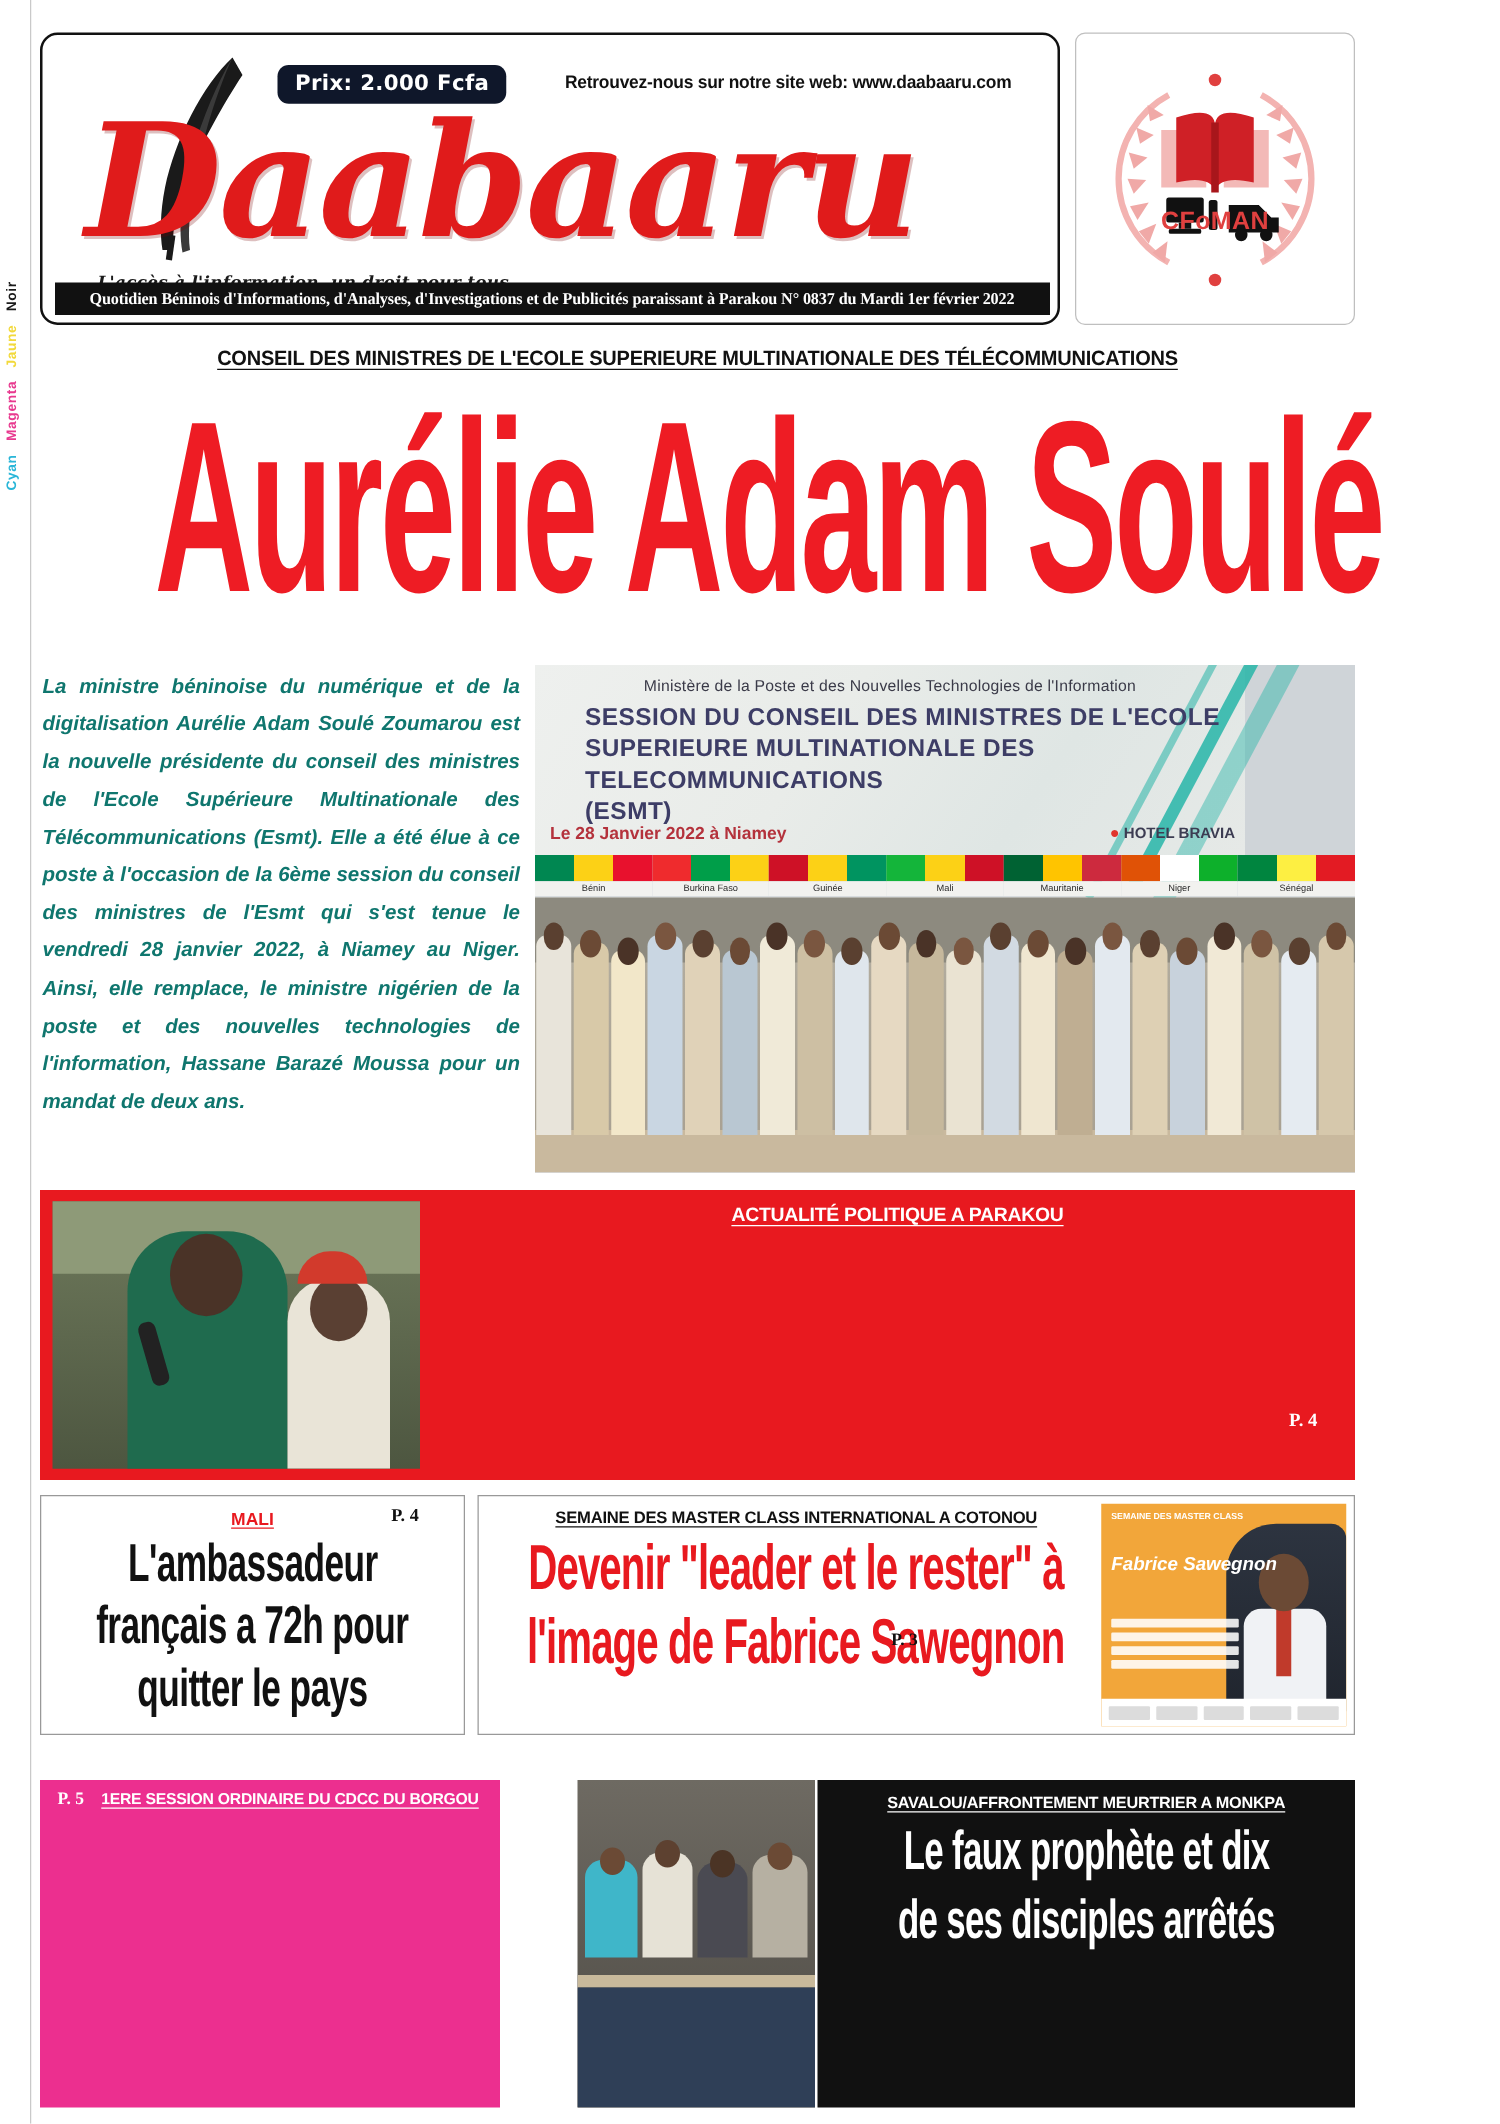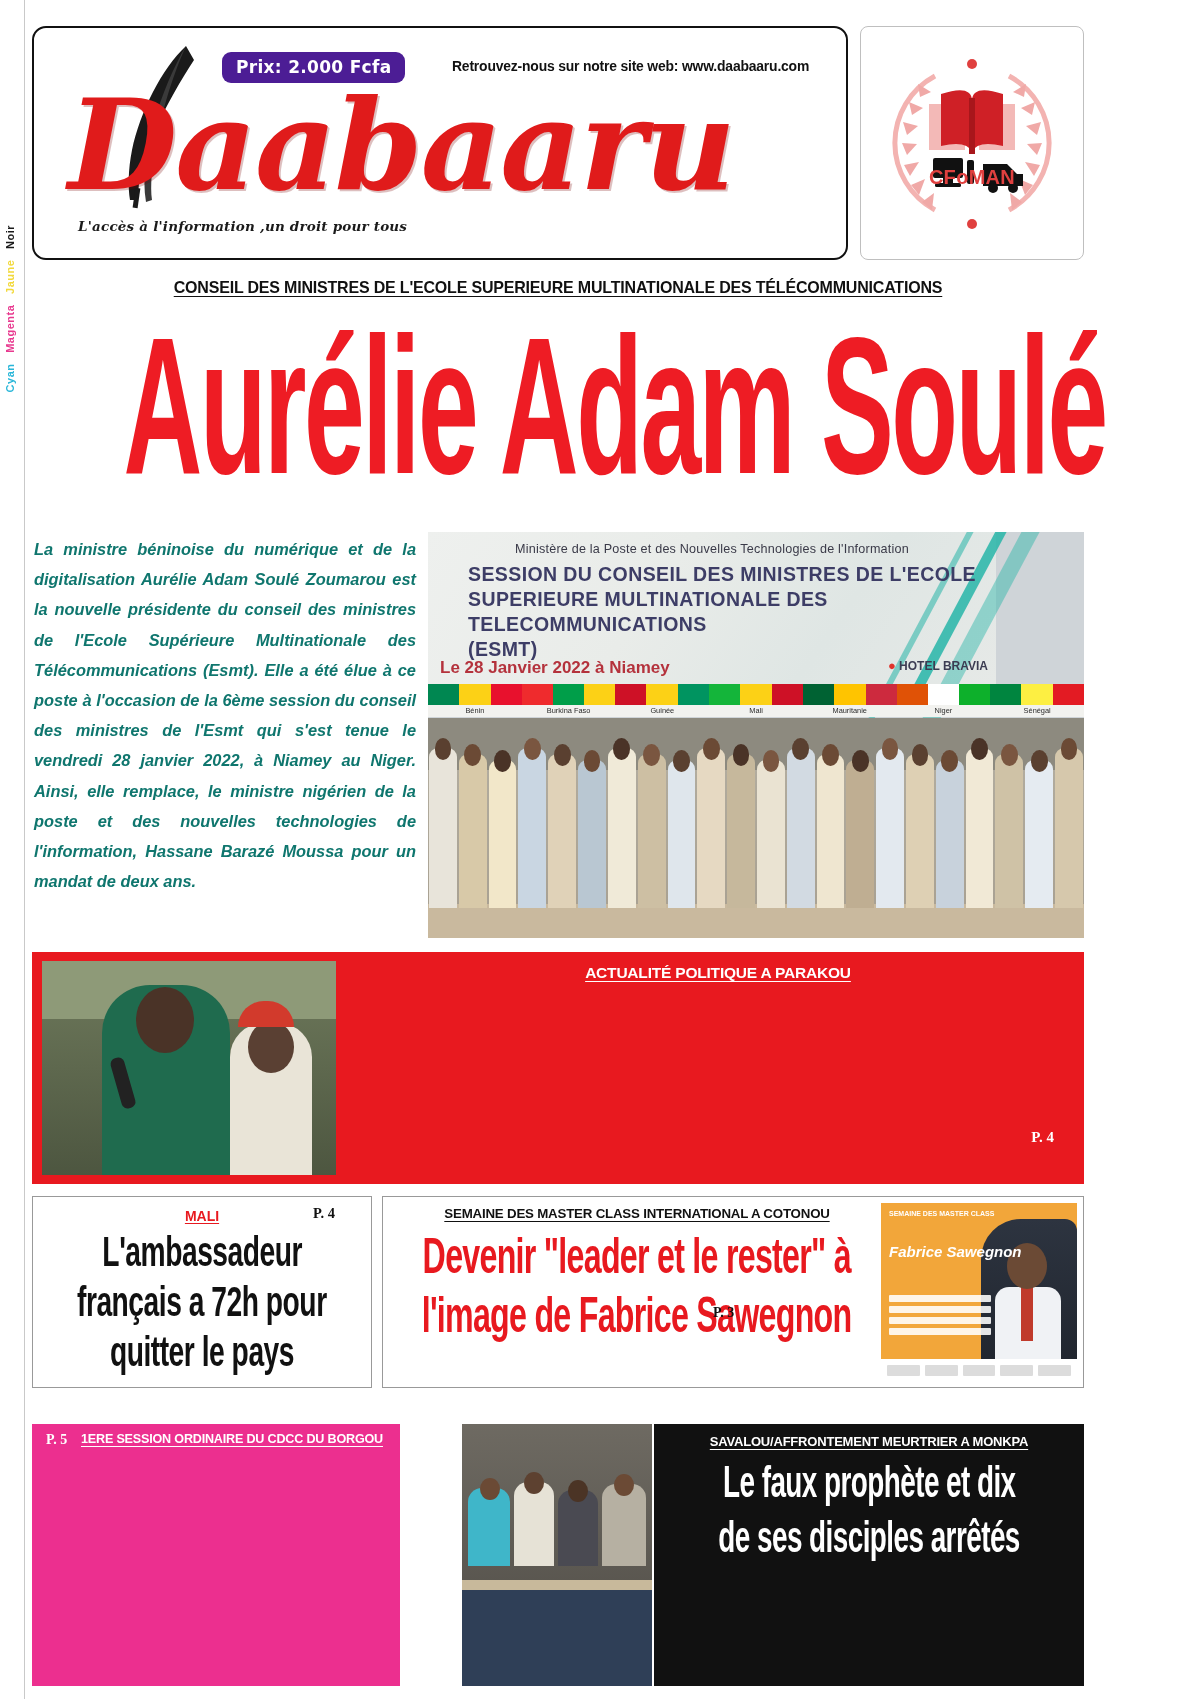--- a/index.html
+++ b/index.html
@@ -30,21 +30,21 @@
     position:absolute; left:24px; top:0; width:1px; height:1699px; background:#c9c9c9;
   }
 
   
   .masthead {
     position: absolute; left: 32px; top: 26px; width: 816px; height: 234px;
     border: 2px solid #111; border-radius: 14px; background: #fff; overflow: hidden;
   }
   .price-badge {
     position: absolute; left: 188px; top: 24px;
-    background: #4c1d95; color: #fff; border-radius: 9px;
+    background: #0f172a; color: #fff; border-radius: 9px;
     padding: 5px 14px 6px; font-size: 17px; font-weight: 700;
     font-family: "DejaVu Sans", sans-serif; letter-spacing: .3px;
   }
   .web-line {
     position: absolute; left: 418px; top: 30px; width: 390px;
     font-size: 14.5px; font-weight: 700; color: #111; letter-spacing: -.2px;
     font-family: "Liberation Sans Narrow","Liberation Sans", sans-serif;
     transform: scaleX(.96); transform-origin: left center;
   }
   .logo-quill { position: absolute; left: 56px; top: 10px; width: 130px; height: 175px; }
@@ -130,21 +130,21 @@
     font-size: 12.6px; color:#3a3a48; font-family:"Liberation Sans",sans-serif;
     letter-spacing:.2px;
   }
   .pb-title {
     position:absolute; left: 40px; right: 20px; top: 30px; text-align:left;
     font-size: 19.5px; font-weight:700; line-height: 25px; color:#3d3d66;
     letter-spacing:.4px;
   }
   .pb-date {
     position:absolute; left: 12px; top: 126px;
-    font-size: 17px; color:#b4323c; font-weight:600;
+    font-size: 14px; color:#b4323c; font-weight:600;
   }
   .pb-hotel {
     position:absolute; right: 8px; top: 126px;
     font-size: 12px; color:#3c3c52; font-weight:600;
   }
   .pb-hotel .pin { color:#e0342c; font-size: 13px; }
   .flagstrip {
     position:absolute; left:0; top: 152px; width: 656px; height: 34px;
     display:flex;
   }
@@ -340,20 +340,23 @@
   <div class="masthead">
     <svg class="logo-quill" viewBox="0 0 130 175">
       <path d="M96 8 C72 30 50 74 42 112 C38 132 38 150 40 162 L48 162 C48 140 54 116 64 94 C76 68 92 40 104 22 Z" fill="#1a1a1a"></path>
       <path d="M96 8 C84 34 72 72 66 106 C62 128 60 148 62 162 L56 164 C52 140 56 110 64 84 C72 56 84 28 96 8 Z" fill="#3a3a3a"></path>
       <rect x="44" y="150" width="5" height="20" fill="#1a1a1a" transform="rotate(8 46 160)"></rect>
     </svg>
     <div class="price-badge">Prix: 2.000 Fcfa</div>
     <div class="web-line">Retrouvez-nous sur notre site web: www.daabaaru.com</div>
     <div class="wordmark">Daabaaru</div>
     <div class="tagline">L'accès à l'information ,un droit pour tous</div>
+    <div class="subtitle-bar">
+      <span>Quotidien Béninois d'Informations, d'Analyses, d'Investigations et de Publicités paraissant à Parakou N° 0837 du Mardi 1er février  2022</span>
+    </div>
   </div>
 
   <div class="cfoman-box">
     <div class="cfoman-inner">
       <svg viewBox="0 0 190 190" width="190" height="190">
         <g fill="none" stroke="#f3b3b1" stroke-width="5">
           <path d="M58 28 A76 76 0 0 0 58 162"></path>
           <path d="M132 28 A76 76 0 0 1 132 162"></path>
         </g>
         <g fill="#f0a9a7">

